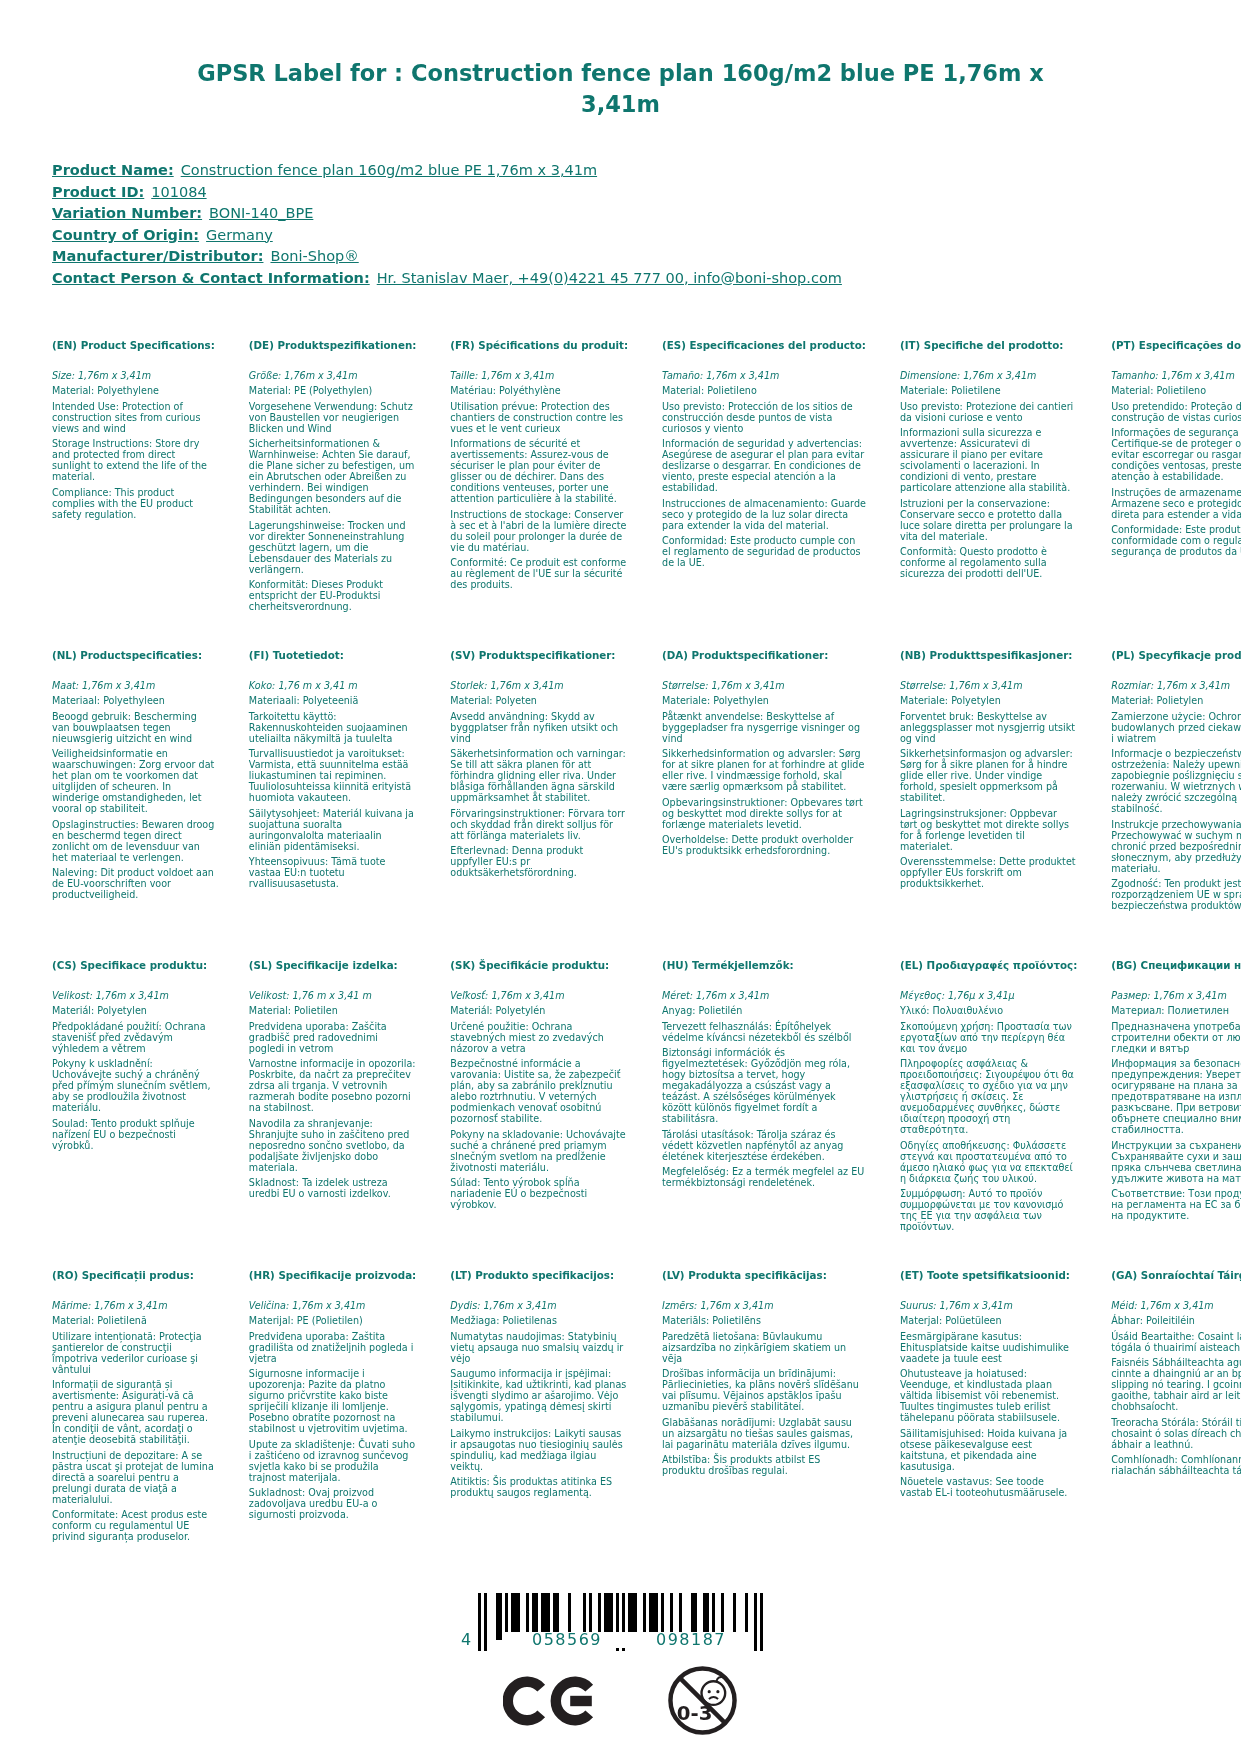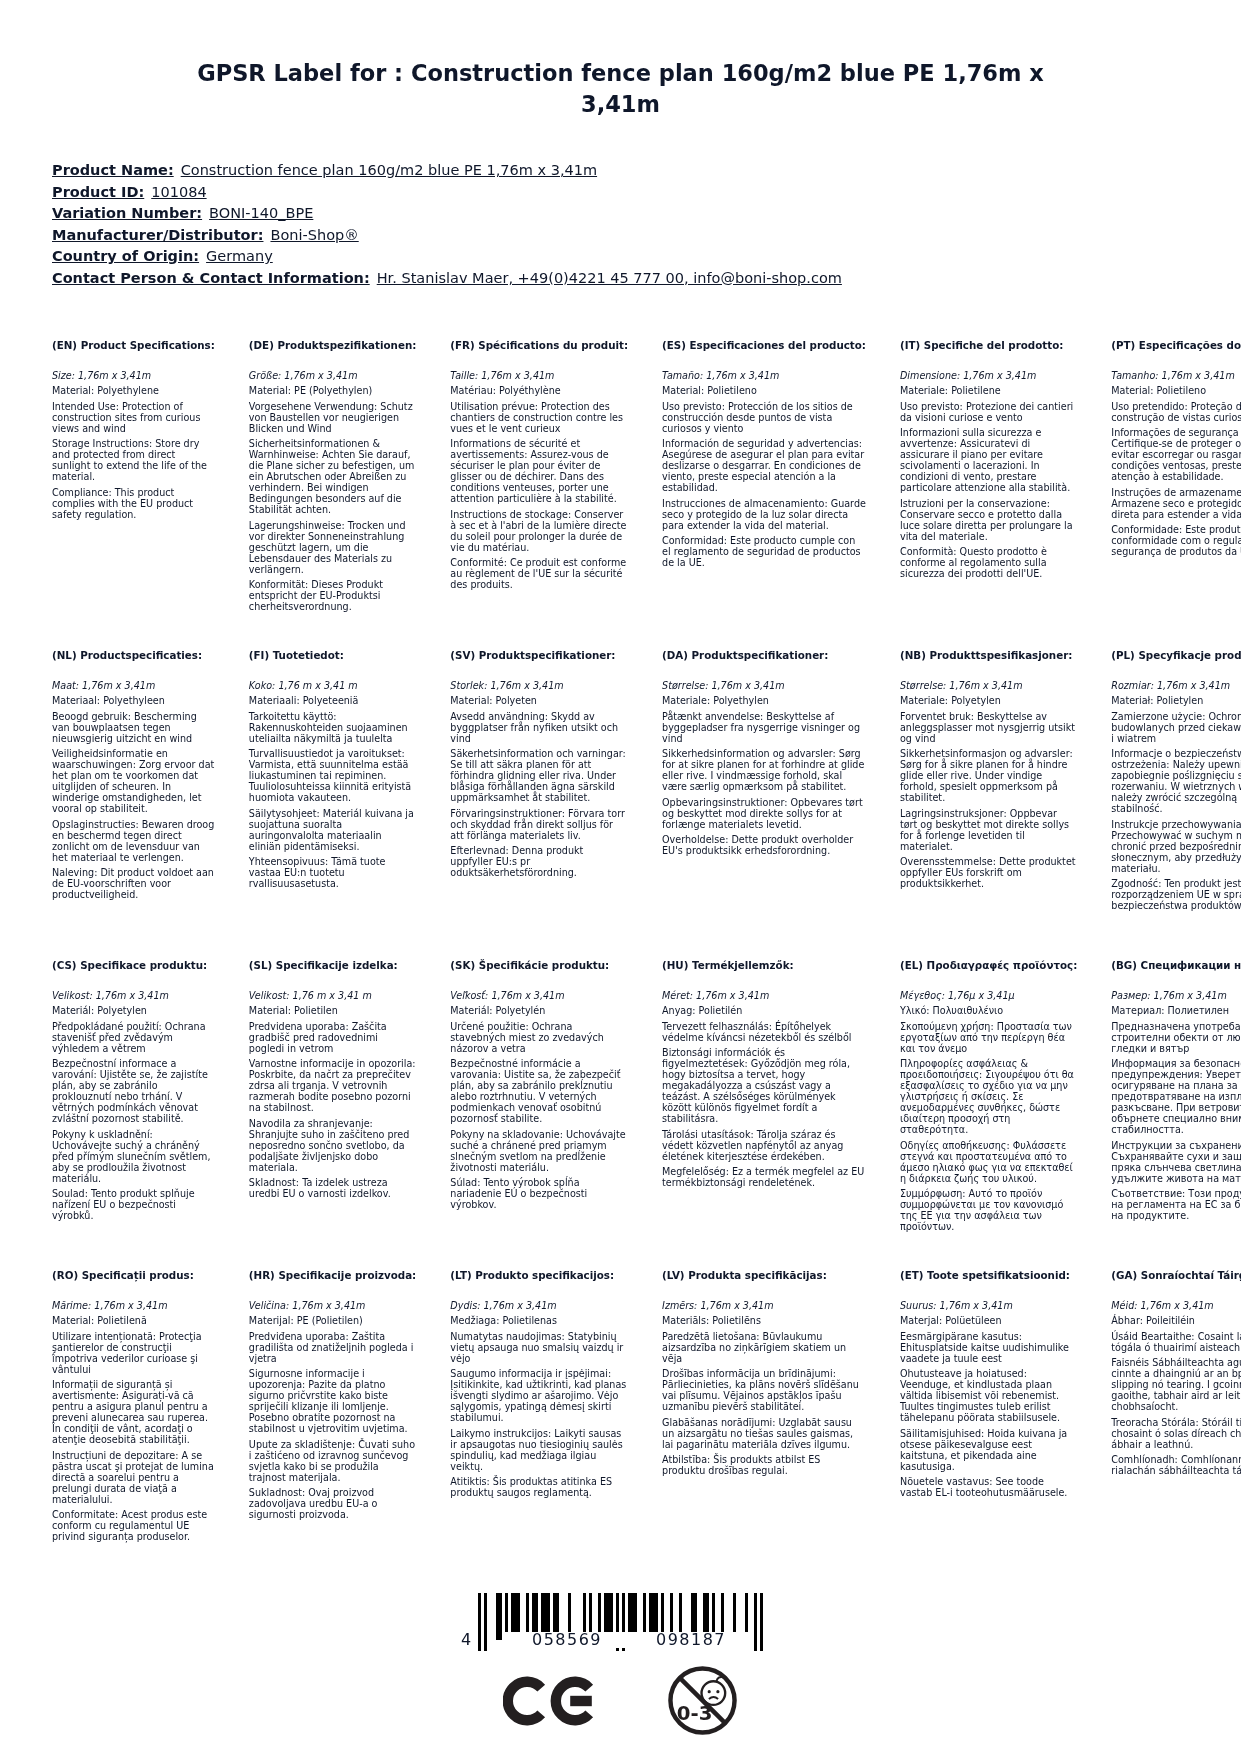--- a/index.html
+++ b/index.html
@@ -1,18 +1,18 @@
 <!DOCTYPE html>
 <html><head>
 <meta charset="utf-8">
 <style>
   html,body{margin:0;padding:0;background:#ffffff;}
   .page{
     width:1241px;height:1754px;box-sizing:border-box;
-    padding:52px 52px 16px 52px;background:#ffffff;color:#0f172a;
+    padding:52px 52px 16px 52px;background:#ffffff;color:#0f766e;
     font-family:"DejaVu Sans","Liberation Sans",sans-serif;
     overflow:hidden;position:relative;
   }
   .page-title{
     font-size:22.5px;font-weight:bold;text-align:center;
     margin:6px auto 0 auto;max-width:880px;line-height:1.38;
   }
   .product-info{margin-top:40px;}
   .info-row{font-size:14.5px;line-height:21.5px;white-space:nowrap;text-decoration:underline;}
   .info-label{font-weight:bold;margin-right:7px;}
@@ -48,22 +48,22 @@
 <body>
 
 <div class="page">
 
   <h1 class="page-title">GPSR Label for : Construction fence plan 160g/m2 blue PE 1,76m x 3,41m</h1>
 
   <div class="product-info">
       <div class="info-row"><span class="info-label">Product Name:</span><span class="info-value">Construction fence plan 160g/m2 blue PE 1,76m x 3,41m</span></div>
       <div class="info-row"><span class="info-label">Product ID:</span><span class="info-value">101084</span></div>
       <div class="info-row"><span class="info-label">Variation Number:</span><span class="info-value">BONI-140_BPE</span></div>
+      <div class="info-row"><span class="info-label">Country of Origin:</span><span class="info-value">Germany</span></div>
       <div class="info-row"><span class="info-label">Manufacturer/Distributor:</span><span class="info-value">Boni-Shop®</span></div>
-      <div class="info-row"><span class="info-label">Country of Origin:</span><span class="info-value">Germany</span></div>
       <div class="info-row"><span class="info-label">Contact Person &amp; Contact Information:</span><span class="info-value">Hr. Stanislav Maer, +49(0)4221 45 777 00, info@boni-shop.com</span></div>
     </div>
 
   <div class="spec-grid">
       <div class="spec-cell">
         <div class="spec-title">(EN) Product Specifications:</div>
         <p class="spec-para first">Size: 1,76m x 3,41m</p>
         <p class="spec-para">Material: Polyethylene</p>
         <p class="spec-para">Intended Use: Protection of construction sites from curious views and wind</p>
         <p class="spec-para">Storage Instructions: Store dry and protected from direct sunlight to extend the life of the material.</p>
@@ -166,21 +166,20 @@
         <p class="spec-para">Zamierzone użycie: Ochrona obiektów budowlanych przed ciekawymi widokami i wiatrem</p>
         <p class="spec-para">Informacje o bezpieczeństwie i ostrzeżenia: Należy upewnić się, że plan zapobiegnie poślizgnięciu się lub rozerwaniu. W wietrznych warunkach należy zwrócić szczególną uwagę na stabilność.</p>
         <p class="spec-para">Instrukcje przechowywania: Przechowywać w suchym miejscu i chronić przed bezpośrednim światłem słonecznym, aby przedłużyć żywotność materiału.</p>
         <p class="spec-para">Zgodność: Ten produkt jest zgodny z rozporządzeniem UE w sprawie bezpieczeństwa produktów.</p>
       </div>
       <div class="spec-cell">
         <div class="spec-title">(CS) Specifikace produktu:</div>
         <p class="spec-para first">Velikost: 1,76m x 3,41m</p>
         <p class="spec-para">Materiál: Polyetylen</p>
         <p class="spec-para">Předpokládané použití: Ochrana stavenišť před zvědavým výhledem a větrem</p>
-        <p class="spec-para">Bezpečnostní informace a varování: Ujistěte se, že zajistíte plán, aby se zabránilo proklouznutí nebo trhání. V větrných podmínkách věnovat zvláštní pozornost stabilitě.</p>
         <p class="spec-para">Pokyny k uskladnění: Uchovávejte suchý a chráněný před přímým slunečním světlem, aby se prodloužila životnost materiálu.</p>
         <p class="spec-para">Soulad: Tento produkt splňuje nařízení EU o bezpečnosti výrobků.</p>
       </div>
       <div class="spec-cell">
         <div class="spec-title">(SL) Specifikacije izdelka:</div>
         <p class="spec-para first">Velikost: 1,76 m x 3,41 m</p>
         <p class="spec-para">Material: Polietilen</p>
         <p class="spec-para">Predvidena uporaba: Zaščita gradbišč pred radovednimi pogledi in vetrom</p>
         <p class="spec-para">Varnostne informacije in opozorila: Poskrbite, da načrt za preprečitev zdrsa ali trganja. V vetrovnih razmerah bodite posebno pozorni na stabilnost.</p>
         <p class="spec-para">Navodila za shranjevanje: Shranjujte suho in zaščiteno pred neposredno sončno svetlobo, da podaljšate življenjsko dobo materiala.</p>

